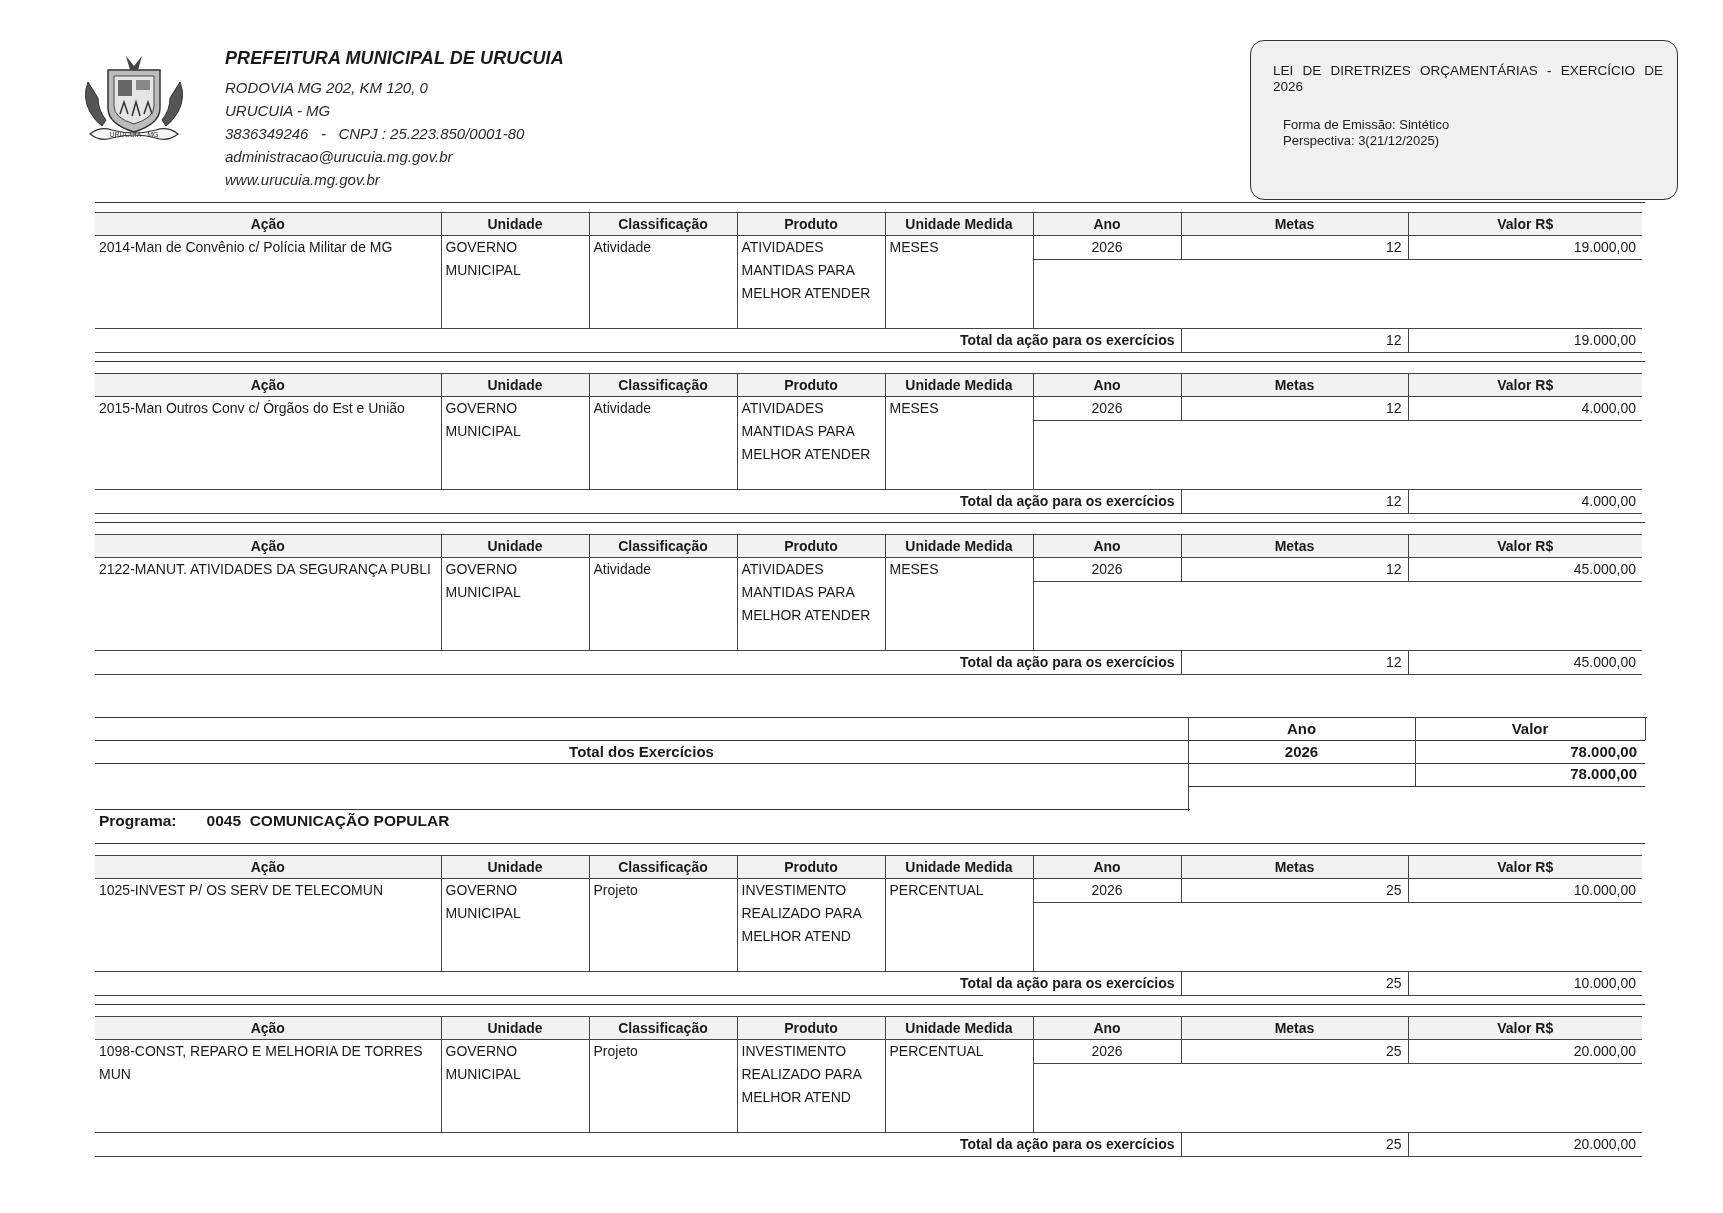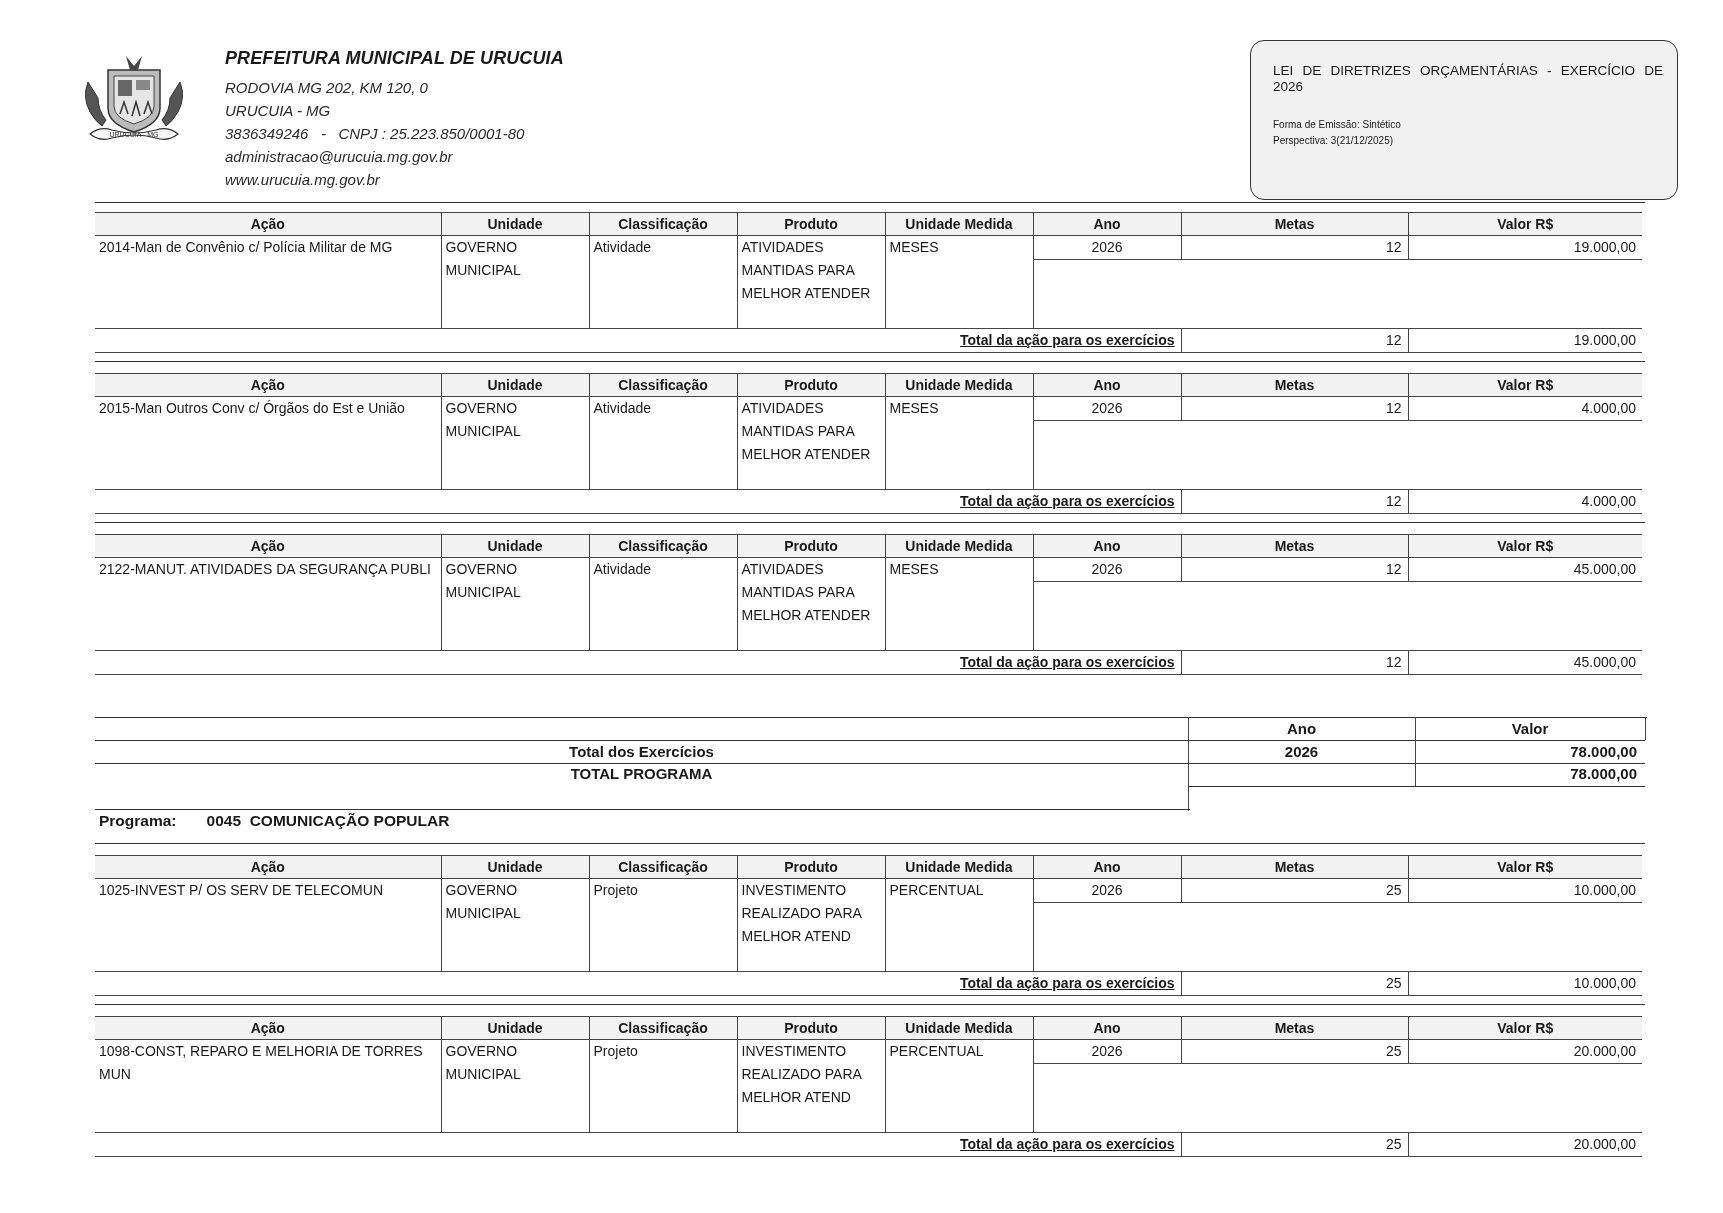--- a/index.html
+++ b/index.html
@@ -3,33 +3,33 @@
 <meta charset="utf-8">
 <style>
   html, body { margin:0; padding:0; background:#ffffff; }
   body { width:1723px; height:1213px; position:relative; overflow:hidden; font-family:"Liberation Sans", sans-serif; color:#1a1a1a; }
   .logo { position:absolute; left:80px; top:52px; width:108px; height:95px; }
   .hdr { position:absolute; left:225px; top:48px; font-style:italic; }
   .hdr .org { font-weight:bold; font-size:18px; margin-bottom:7px; letter-spacing:0.1px; }
   .hdr .ln { font-size:15px; line-height:23px; color:#2a2a2a; }
   .infobox { position:absolute; left:1250px; top:40px; width:426px; height:158px; border:1.5px solid #333; border-radius:14px; background:#f1f1f1; font-size:13.5px; }
   .infobox .t { position:absolute; left:22px; top:22px; width:390px; line-height:16px; text-align:justify; }
-  .infobox .fe { position:absolute; left:22px; top:76px; line-height:16px; font-size:10px; }
+  .infobox .fe { position:absolute; left:32px; top:76px; line-height:16px; font-size:13px; }
   .topline { position:absolute; left:95px; width:1550px; height:0; border-top:1.5px solid #333; }
   .sec { position:absolute; left:95px; width:1547px; }
   table.acao { border-collapse:collapse; width:1547px; font-size:14px; table-layout:fixed; }
   table.acao th { font-weight:bold; text-align:center; height:22px; padding:0; border-top:1.5px solid #444; border-bottom:1.5px solid #444; background:#f2f2f2; }
   table.acao th + th { border-left:1px solid #444; }
   table.acao td { vertical-align:top; padding:0 4px; line-height:23px; }
   .vl { border-left:1px solid #444;margin-top:26px; }
   .br { border-bottom:1.5px solid #444; }
   .num { text-align:right; padding-right:6px !important; }
   .ctr { text-align:center; }
   .totrow td { height:22px; line-height:22px; }
-  .totlbl { text-align:right; font-weight:bold; padding-right:6px !important;text-decoration:underline; }
+  .totlbl { text-align:right; font-weight:bold; padding-right:6px !important; }
   .underline { border-bottom:1.5px solid #444; }
   .summary { position:absolute; left:95px; top:717px; width:1552px; height:94px; }
   .summary .l1 { position:absolute; left:0; top:0; width:1552px; border-top:1.5px solid #333; }
   .summary .lrow { position:absolute; left:0; width:1095px; border-top:1.5px solid #333; }
   .summary .cell { position:absolute; font-weight:bold; font-size:15px; }
   .programa { position:absolute; left:99px; top:812px; font-weight:bold; font-size:15.5px; }
   .programa .code { margin-left:30px; }
 </style>
 </head>
 <body>
@@ -219,21 +219,20 @@
   <div style="position:absolute;left:1093px;top:23px;width:457px;border-top:1.5px solid #333;"></div>
   <div style="position:absolute;left:1093px;top:46px;width:457px;border-top:1.5px solid #333;"></div>
   <div style="position:absolute;left:1093px;top:69px;width:457px;border-top:1.5px solid #333;"></div>
   <div style="position:absolute;left:1320px;top:0;height:69px;border-left:1px solid #444;"></div>
   <div style="position:absolute;left:1550px;top:0;height:23px;border-left:1.5px solid #444;"></div>
   <div class="cell" style="left:1093px;width:227px;top:3px;text-align:center;">Ano</div>
   <div class="cell" style="left:1320px;width:230px;top:3px;text-align:center;">Valor</div>
   <div class="cell" style="left:0;width:1093px;top:26px;text-align:center;">Total dos Exercícios</div>
   <div class="cell" style="left:1093px;width:227px;top:26px;text-align:center;">2026</div>
   <div class="cell" style="left:1320px;width:222px;top:26px;text-align:right;">78.000,00</div>
-  <div class="cell" style="left:0;width:1093px;top:48px;text-align:center;">TOTAL PROGRAMA</div>
   <div class="cell" style="left:1320px;width:222px;top:48px;text-align:right;">78.000,00</div>
 </div>
 
 <div class="programa">
   <span>Programa:</span><span class="code" style="white-space:pre">0045  COMUNICAÇÃO POPULAR</span>
 </div>
 
 <div id="group2">
     <div class="topline" style="top: 843px;"></div>
   <div class="sec" style="top: 855px;">

